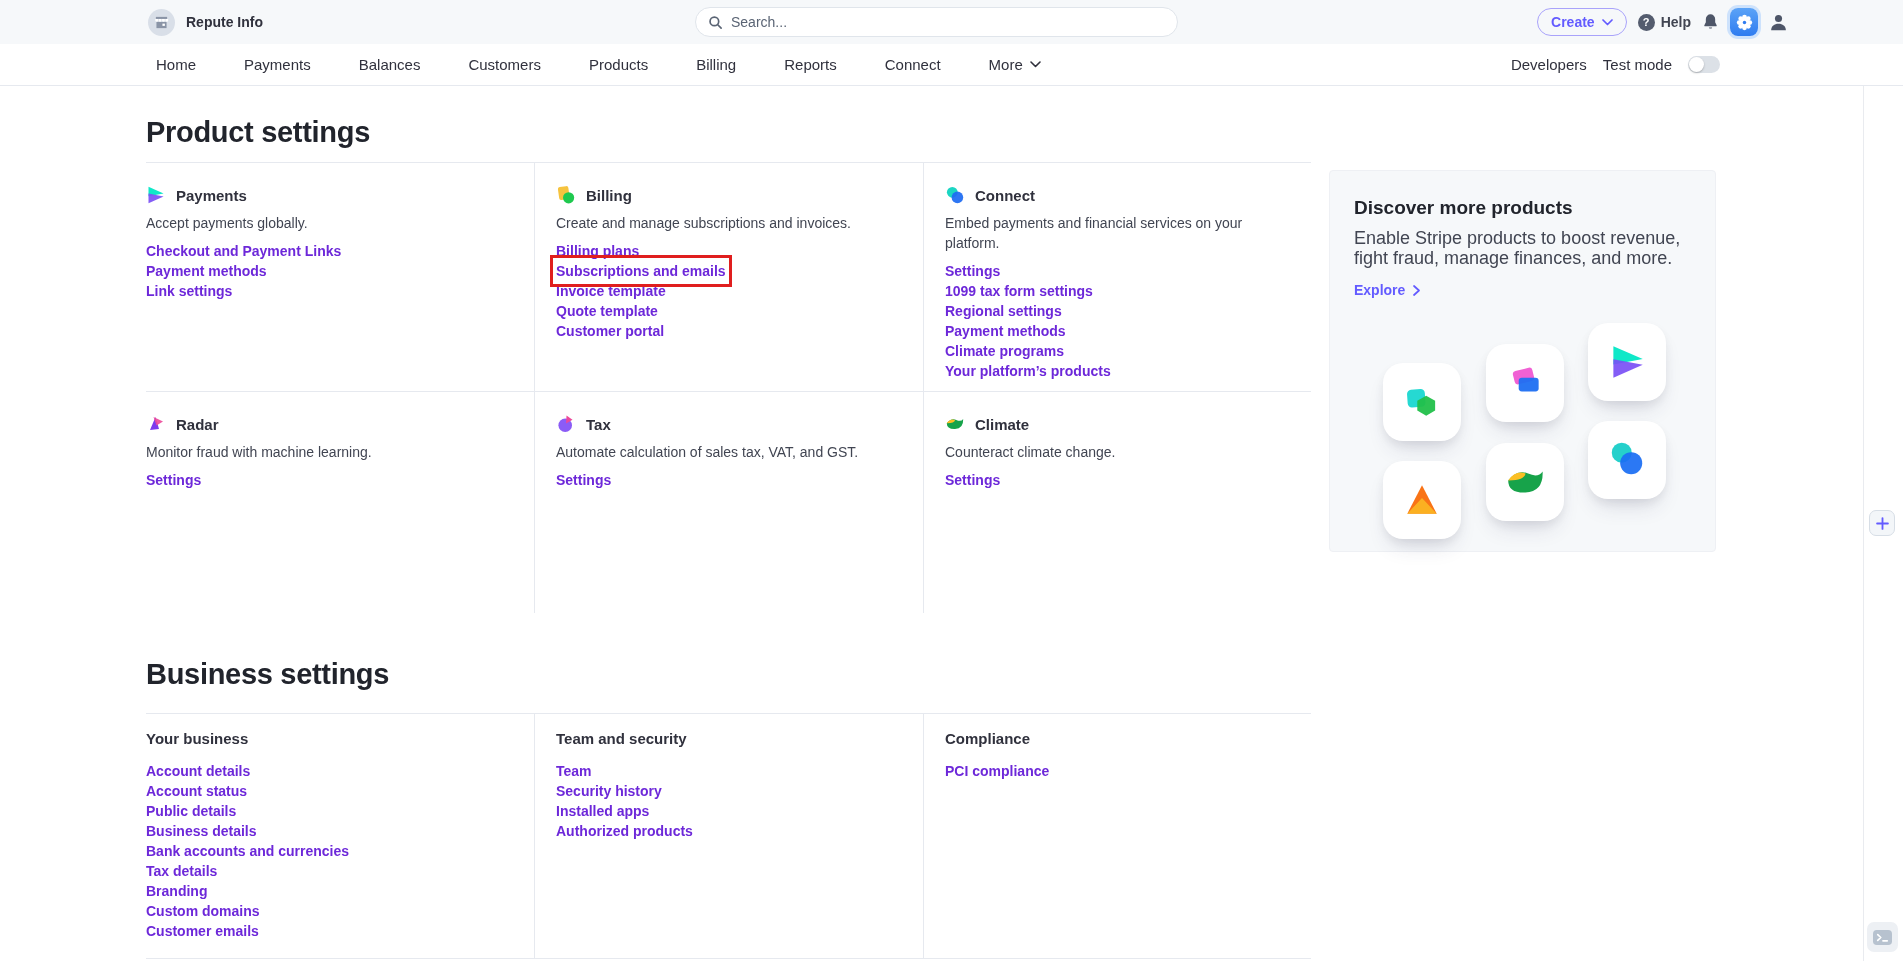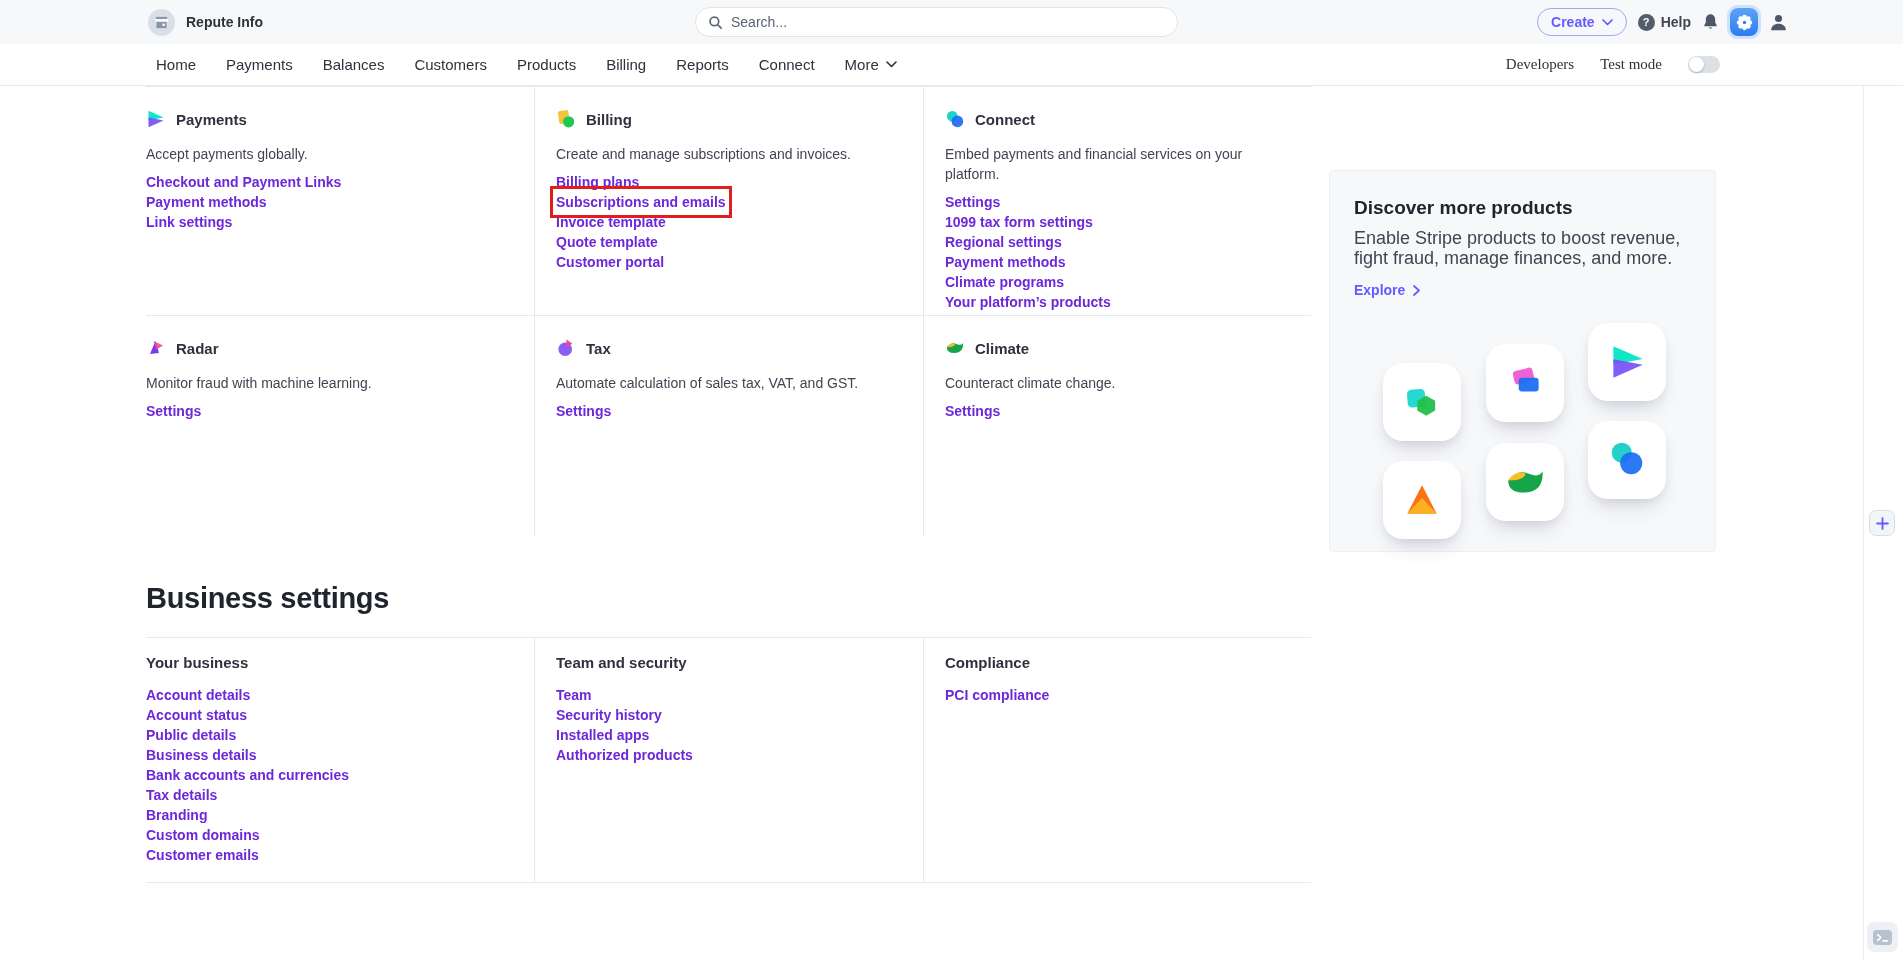--- a/index.html
+++ b/index.html
@@ -30,44 +30,44 @@
   .help-q { width:17px; height:17px; border-radius:50%; background:#545c6e; color:#fff;
             font-size:11px; font-weight:700; display:flex; align-items:center; justify-content:center; }
   .icon-btn { background:none; border:none; cursor:pointer; display:flex; align-items:center; }
   .app-tile { width:28px; height:28px; border-radius:8px;
             background:linear-gradient(180deg,#5ba3f7,#2f7cf0);
             box-shadow:0 0 0 3px #cde2fc;
             display:flex; align-items:center; justify-content:center; cursor:pointer; }
   
   .nav { height:42px; background:#fff; border-bottom:1px solid #e6e9ef;
          display:flex; align-items:center; padding:0 183px 0 156px; font-size:15px; }
-  .nav-left { display:flex; gap:30px; align-items:center;justify-content:center; }
+  .nav-left { display:flex; gap:48px; align-items:center;justify-content:center; }
   .nav-item { color:#30313d; cursor:pointer; white-space:nowrap; }
   .nav-more { display:flex; align-items:center; gap:7px; cursor:pointer; }
-  .nav-right { margin-left:auto; display:flex; align-items:center; gap:26px;font-family:Liberation Serif, serif; }
+  .nav-right { margin-left:auto; display:flex; align-items:center; gap:16px; }
   .toggle { width:32px; height:17px; border-radius:9px; background:#dce1e7;
             position:relative; cursor:pointer; }
   .toggle .knob { position:absolute; left:1px; top:1px; width:15px; height:15px;
             border-radius:50%; background:#fff; box-shadow:0 1px 2px rgba(0,0,0,.25); }
   
   .main { padding-left:146px; }
   h1 { font-size:29px; line-height:34px; font-weight:700; color:#21242c;
        letter-spacing:-.3px; }
   .ph1 { margin:29px 0 13px; }
   .bh1 { margin:44px 0 22px; }
   .grid { width:1165px; display:grid; grid-template-columns:388px 389px 388px;
           border-top:1px solid #e6e9ef; }
   .cell { padding:21px 26px 0 0; }
   .c2 { padding-left:21px; border-left:1px solid #e6e9ef; }
   .c3 { padding-left:21px; border-left:1px solid #e6e9ef; }
   .r1 { height:229px; border-bottom:1px solid #e6e9ef; }
   .r2 { height:221px; }
   .card-head { display:flex; align-items:center; gap:10px; height:22px; }
   .ctitle { font-size:15px; font-weight:700; color:#30313d; }
-  .cdesc { margin-top:14px; font-size:14px; line-height:20px; color:#414552; }
+  .cdesc { margin-top:7px; font-size:14px; line-height:20px; color:#414552; }
   .clinks { margin-top:8px; }
   .plink { display:block; width:fit-content; font-size:14px; line-height:20px;
            font-weight:700; color:#6d28d9; text-decoration:none; }
   .hl { outline:3px solid #e01e1e; outline-offset:3px; }
   .grid-business { height:246px; border-bottom:1px solid #e6e9ef; }
   .bcol { padding-top:16px; }
   .bhead { font-size:15px; font-weight:700; color:#30313d; }
   .blinks { margin-top:14px; }
   
   .panel { position:absolute; left:1329px; top:170px; width:387px; height:382px;
@@ -177,20 +177,21 @@
   <div class="nav-right">
     <span class="nav-item">Developers</span>
     <span class="nav-item">Test mode</span>
     <div class="toggle">
       <div class="knob"></div>
     </div>
   </div>
 </div>
 
 <div class="main">
+  <h1 class="ph1">Product settings</h1>
 
   <div class="grid">
 
     <div class="cell r1 c1">
       <div class="card-head">
         <svg width="20" height="20" viewBox="0 0 20 20">
           <path d="M2.5 1.8 L17.6 8.5 L2.5 11.3 Z" fill="#0fe8c8"></path>
           <path d="M2.5 8.6 L17.6 11.4 L2.5 18.2 Z" fill="#7a4ff5" opacity=".92"></path>
         </svg>
         <span class="ctitle">Payments</span>

